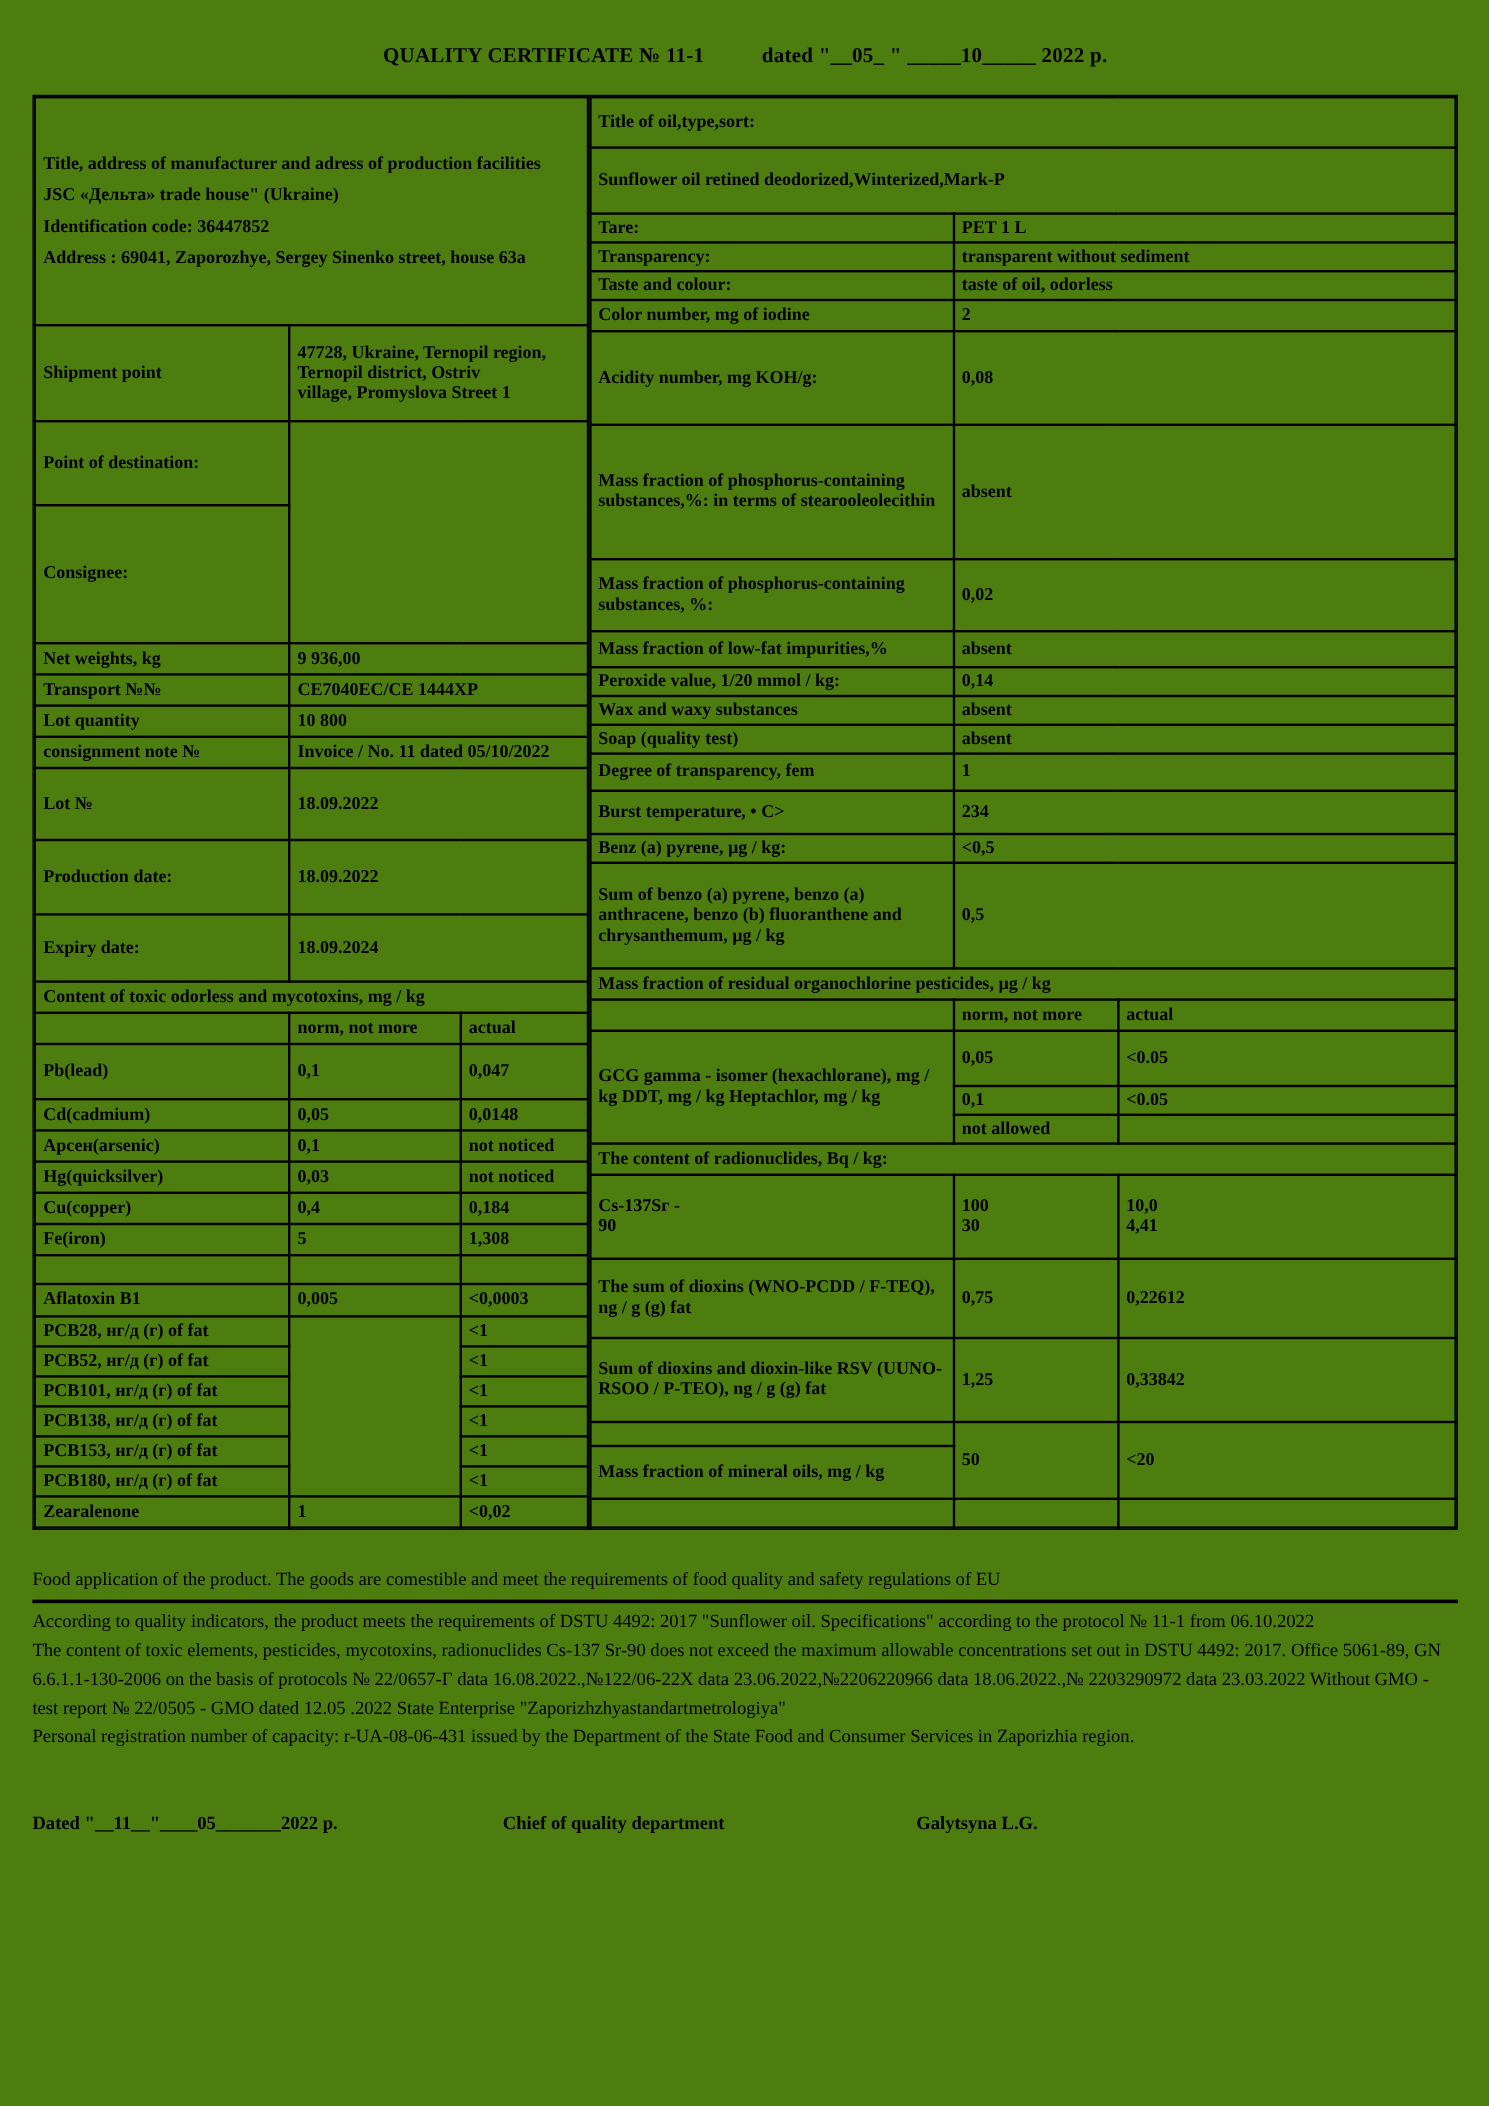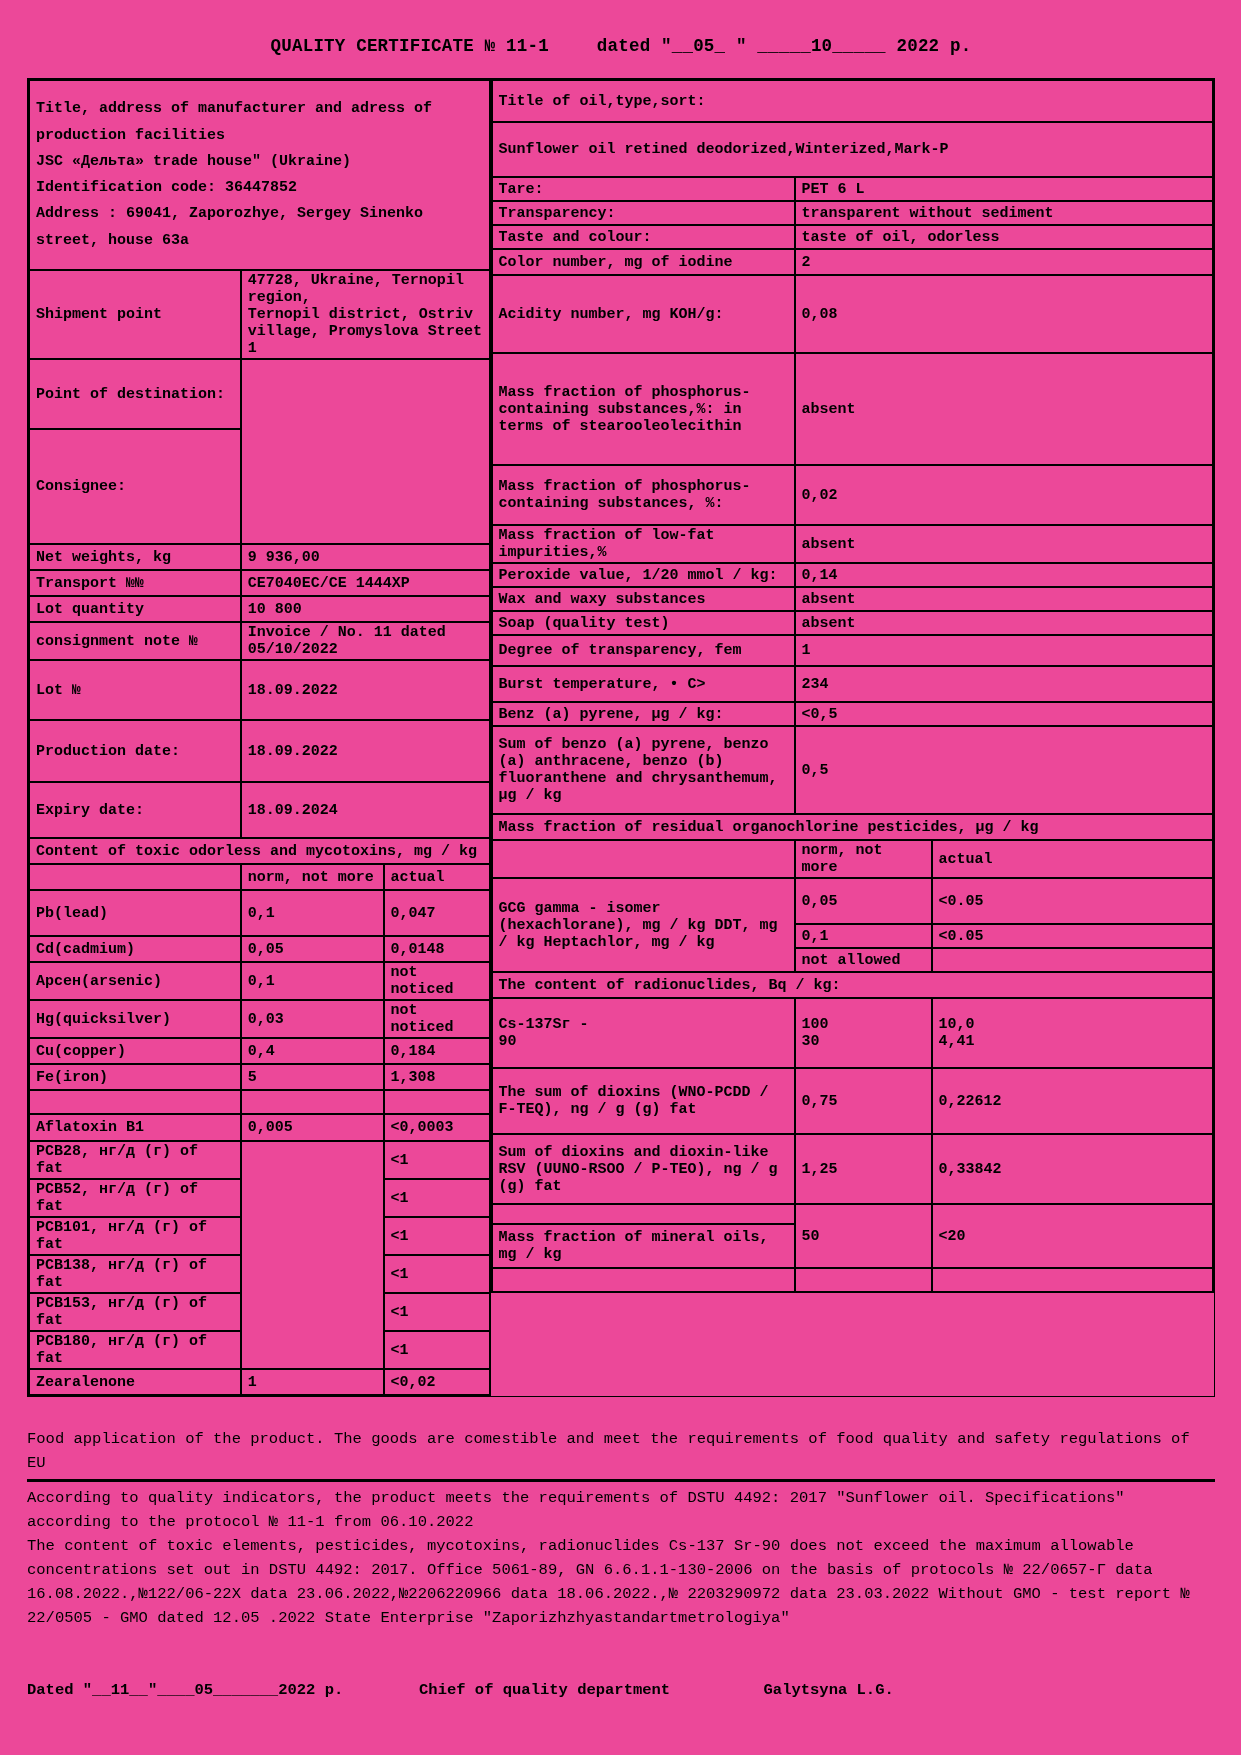--- a/index.html
+++ b/index.html
@@ -1,19 +1,19 @@
 <!DOCTYPE html>
 <html><head>
 <meta charset="utf-8">
 <style>
   html,body{margin:0;padding:0;background:#ffffff;}
   .page{
     width:1241px;height:1755px;box-sizing:border-box;
-    padding:26px 26px 0 27px;background:#ec4899;
-    font-family:Liberation Mono, monospace;color:#000;
+    padding:26px 26px 0 27px;background:#4d7c0f;
+    font-family:Liberation Serif, serif;color:#000;
   }
   .title-row{
     text-align:center;font-weight:bold;font-size:17.5px;
     margin:10px 0 22px 0;letter-spacing:.2px;
   }
   .title-row .gap{display:inline-block;width:48px;}
   .doc{display:flex;align-items:flex-start;border:1px solid #000;}
   .pane-left{width:39%;}
   .pane-right{width:61%;}
   table.tbl{
@@ -210,21 +210,21 @@
         <tbody>
             <tr style="height:42px">
           <td colspan="3">Title of oil,type,sort:</td>
         </tr>
         <tr style="height:55px">
           <td colspan="3">Sunflower oil retined deodorized,Winterized,Mark-P</td>
         </tr>
 
         <tr style="height:24px">
           <td>Tare:</td>
-          <td colspan="2">PET 6 L</td>
+          <td colspan="2">PET 1 L</td>
         </tr>
         <tr style="height:24px">
           <td>Transparency:</td>
           <td colspan="2">transparent without sediment</td>
         </tr>
         <tr style="height:24px">
           <td>Taste and colour:</td>
           <td colspan="2">taste of oil, odorless</td>
         </tr>
         <tr style="height:26px">
@@ -340,20 +340,21 @@
         </tr>
       </tbody>
         </table>
     </div>
   </div>
 
   <div class="footer">
     <p class="food-line">Food application of the product. The goods are comestible and meet the requirements of food quality and safety regulations of EU</p>
     <p>According to quality indicators, the product meets the requirements of DSTU 4492: 2017 "Sunflower oil. Specifications" according to the protocol № 11-1 from 06.10.2022</p>
     <p>The content of toxic elements, pesticides, mycotoxins, radionuclides Cs-137 Sr-90 does not exceed the maximum allowable concentrations set out in DSTU 4492: 2017. Office 5061-89, GN 6.6.1.1-130-2006 on the basis of protocols № 22/0657-Г data 16.08.2022.,№122/06-22X data 23.06.2022,№2206220966 data 18.06.2022.,№ 2203290972 data 23.03.2022    Without GMO - test report № 22/0505 - GMO dated 12.05 .2022 State Enterprise "Zaporizhzhyastandartmetrologiya"</p>
+    <p>Personal registration number of capacity: r-UA-08-06-431 issued by the Department of the State Food and Consumer Services in Zaporizhia region.</p>
 
     <div class="sig-row">
       <span>Dated "__11__"____05_______2022 р.</span>
       <span>Chief of quality department</span>
       <span>Galytsyna L.G.</span>
     </div>
   </div>
 
 </div>
 

